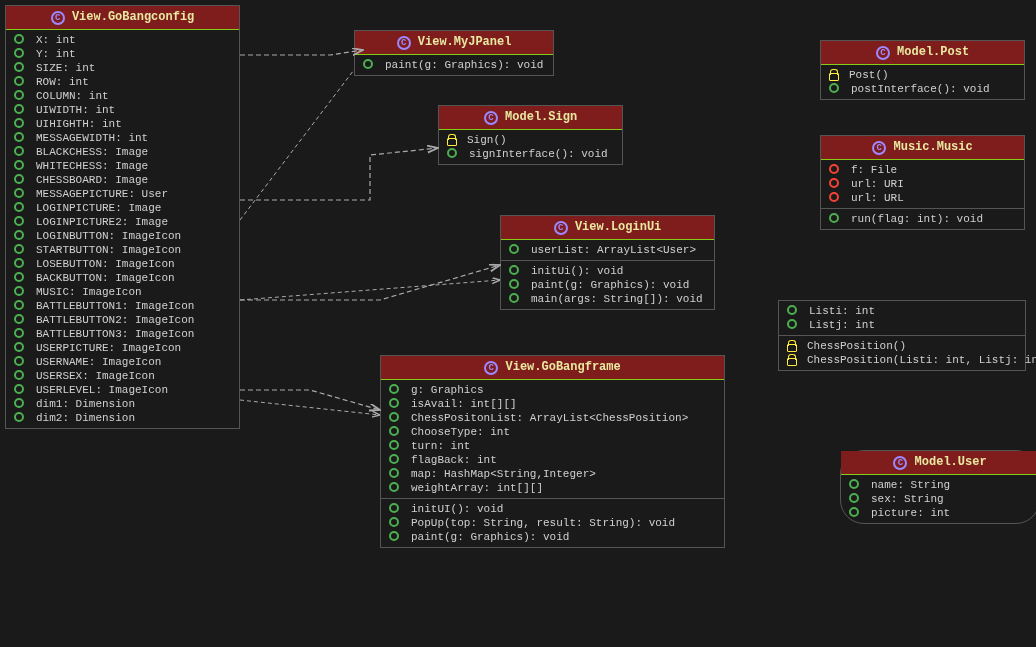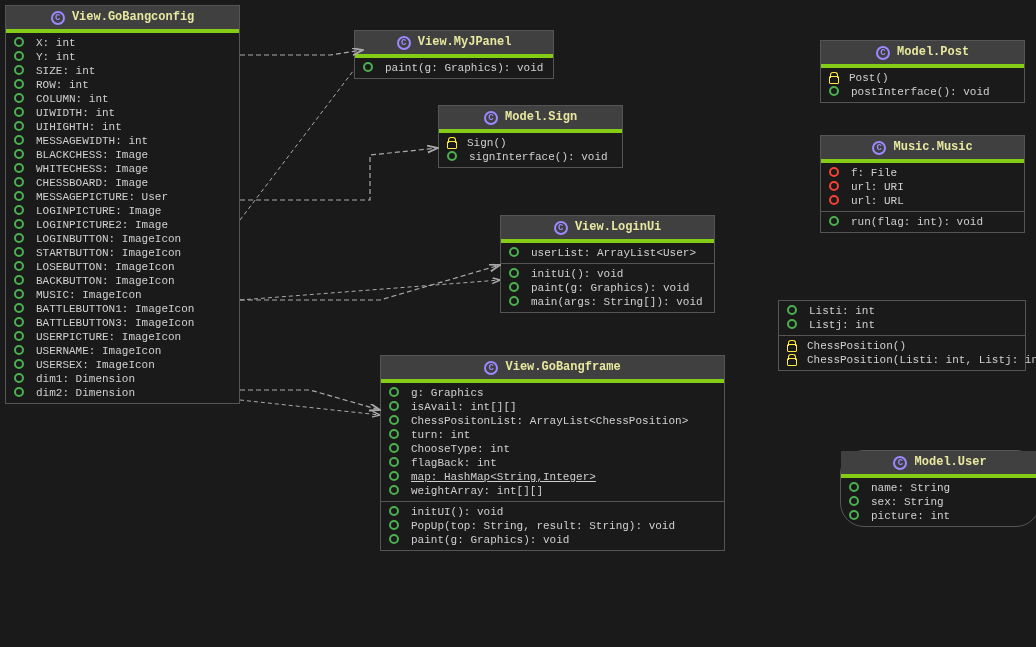--- a/index.html
+++ b/index.html
@@ -12,22 +12,22 @@
       height: 647px;
       overflow: hidden;
       position: relative;
     }
     .uml-box {
       position: absolute;
       border: 1px solid #555;
       background-color: #1a1a1a;
     }
     .uml-header {
-      background-color: #404040;
-      border-bottom: 4px solid #84cc16;
+      background-color: #7f1d1d;
+      border-bottom: 1px solid #84cc16;
       padding: 4px 8px;
       text-align: center;
       color: #e8e8a0;
       font-weight: bold;
       font-size: 12px;
     }
     .uml-section {
       border-bottom: 1px solid #555;
       padding: 3px 8px;
     }
@@ -208,33 +208,41 @@
     <div class="uml-item">
         <span class="icon-circle green"></span>
         <span>MUSIC: ImageIcon</span>
       </div>
     <div class="uml-item">
         <span class="icon-circle green"></span>
         <span>BATTLEBUTTON1: ImageIcon</span>
       </div>
     <div class="uml-item">
         <span class="icon-circle green"></span>
+        <span>BATTLEBUTTON2: ImageIcon</span>
+      </div>
+    <div class="uml-item">
+        <span class="icon-circle green"></span>
         <span>BATTLEBUTTON3: ImageIcon</span>
       </div>
     <div class="uml-item">
         <span class="icon-circle green"></span>
         <span>USERPICTURE: ImageIcon</span>
       </div>
     <div class="uml-item">
         <span class="icon-circle green"></span>
         <span>USERNAME: ImageIcon</span>
       </div>
     <div class="uml-item">
         <span class="icon-circle green"></span>
         <span>USERSEX: ImageIcon</span>
+      </div>
+    <div class="uml-item">
+        <span class="icon-circle green"></span>
+        <span>USERLEVEL: ImageIcon</span>
       </div>
     <div class="uml-item">
         <span class="icon-circle green"></span>
         <span>dim1: Dimension</span>
       </div>
     <div class="uml-item">
         <span class="icon-circle green"></span>
         <span>dim2: Dimension</span>
       </div>
   </div>
@@ -310,33 +318,33 @@
     <div class="uml-item">
         <span class="icon-circle green"></span>
         <span>isAvail: int[][]</span>
       </div>
     <div class="uml-item">
         <span class="icon-circle green"></span>
         <span>ChessPositonList: ArrayList&lt;ChessPosition&gt;</span>
       </div>
     <div class="uml-item">
         <span class="icon-circle green"></span>
+        <span>ChooseType: int</span>
+      </div>
+    <div class="uml-item">
+        <span class="icon-circle green"></span>
         <span>turn: int</span>
       </div>
     <div class="uml-item">
         <span class="icon-circle green"></span>
-        <span>ChooseType: int</span>
-      </div>
-    <div class="uml-item">
-        <span class="icon-circle green"></span>
         <span>flagBack: int</span>
       </div>
     <div class="uml-item">
         <span class="icon-circle green"></span>
-        <span style="text-decoration:underline;">map: HashMap&lt;String,Integer&gt;</span>
+        <span style="">map: HashMap&lt;String,Integer&gt;</span>
       </div>
     <div class="uml-item">
         <span class="icon-circle green"></span>
         <span>weightArray: int[][]</span>
       </div>
   </div>
   <div class="uml-section">
     <div class="uml-item">
         <span class="icon-circle green"></span>
         <span>initUI(): void</span>

